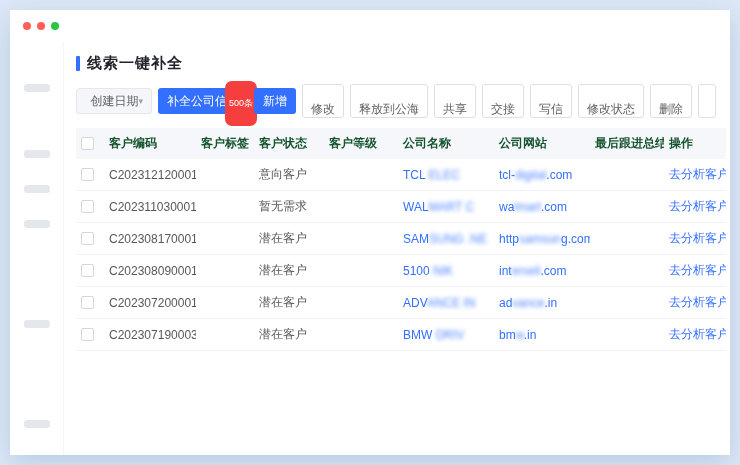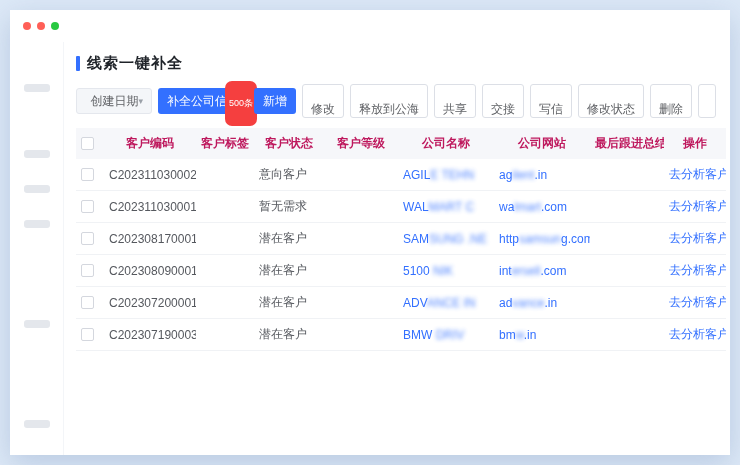--- a/index.html
+++ b/index.html
@@ -45,21 +45,21 @@
     font-size:9px; line-height:13px; padding:16px 4px; border-radius:7px; white-space:nowrap;
   }
   .tbtn-wrap { display:flex; gap:6px; }
   .tbtn {
     height:26px; padding:16px 8px; background:#fff; border:1px solid #dcdfe6; border-radius:3px;
     color:#606266; font-size:12px; white-space:nowrap;
   }
   .tbtn.more { display:flex; align-items:center; gap:4px; }
   table { width:100%; border-collapse:collapse; table-layout:fixed; font-size:12px; }
   thead th {
-    background:#f6f7fa; color:#be185d; font-weight:bold; text-align:center;
+    background:#f6f7fa; color:#14532d; font-weight:bold; text-align:left;
     padding:7px 5px; white-space:nowrap; overflow:hidden;
   }
   tbody td {
     padding:7px 5px; border-bottom:1px solid #f0f2f5; color:#55585e;
     white-space:nowrap; overflow:hidden; text-overflow:clip;
   }
   .w-cb{width:28px} .w-code{width:92px} .w-tag{width:58px} .w-status{width:70px}
   .w-level{width:74px} .w-company{width:96px} .w-site{width:96px} .w-summary{width:74px} .w-op{width:62px}
   .checkbox { width:13px; height:13px; border:1px solid #d4d7de; border-radius:2px; background:#fff; cursor:pointer; }
   .link-text { color:#3370ff; cursor:pointer; }
@@ -130,29 +130,29 @@
             <th class="w-site">公司网站</th>
             <th class="w-summary">最后跟进总结</th>
             <th class="w-op">操作</th>
           </tr>
         </thead>
         <tbody>
             <tr>
     <td class="w-cb">
                 <div class="checkbox"></div>
               </td>
-    <td class="w-code">C202311030002</td>
+    <td class="w-code">C202312120001</td>
     <td class="w-tag"></td>
     <td class="w-status">意向客户</td>
     <td class="w-level"></td>
     <td class="w-company">
-      <span class="link-text"><span>AGIL</span><span class="blur">E TEHN</span></span>
-    </td>
-    <td class="w-site">
-      <span class="link-text"><span>ag</span><span class="blur">ilent</span><span>.in</span></span>
+      <span class="link-text"><span>TCL </span><span class="blur">ELEC</span></span>
+    </td>
+    <td class="w-site">
+      <span class="link-text"><span>tcl-</span><span class="blur">digital</span><span>.com</span></span>
     </td>
     <td class="w-summary"></td>
     <td class="w-op"><a class="action">去分析客户</a></td>
   </tr>
             <tr>
     <td class="w-cb">
                 <div class="checkbox"></div>
               </td>
     <td class="w-code">C202311030001</td>
     <td class="w-tag"></td>

